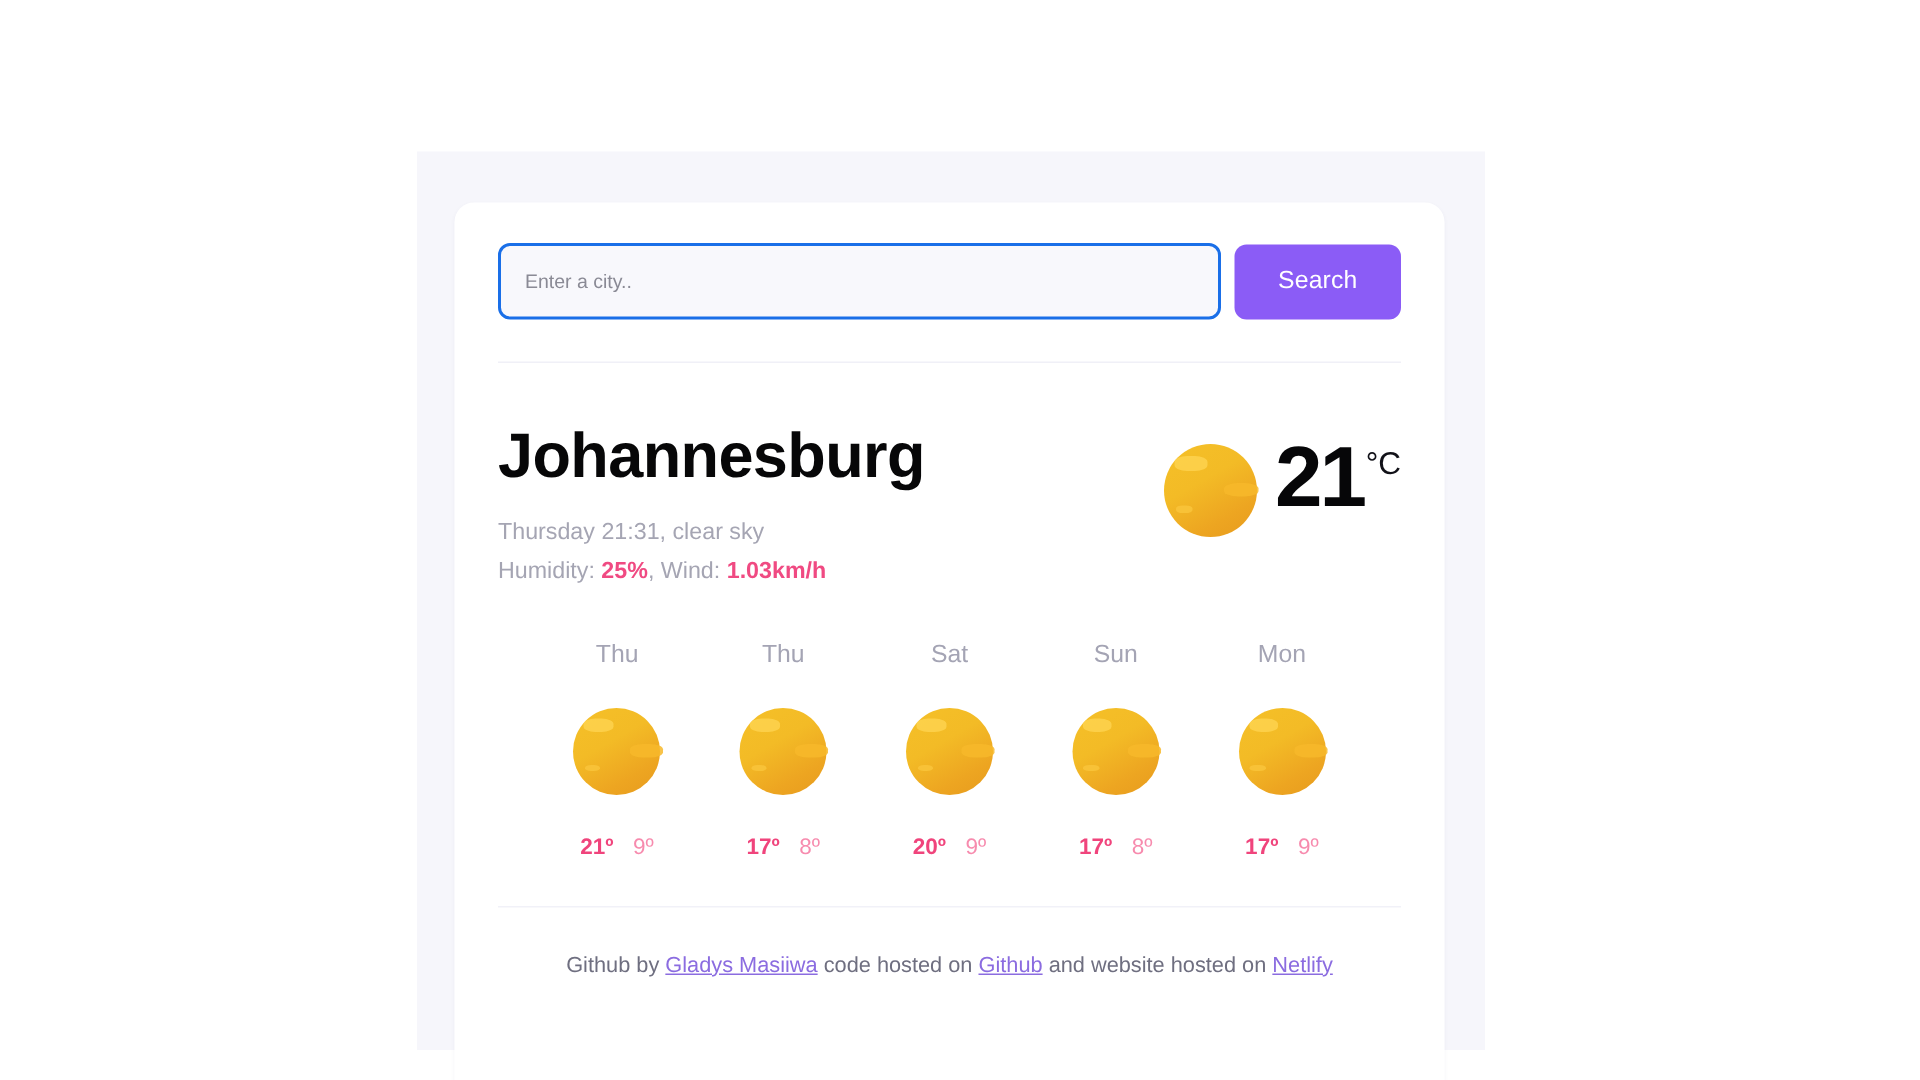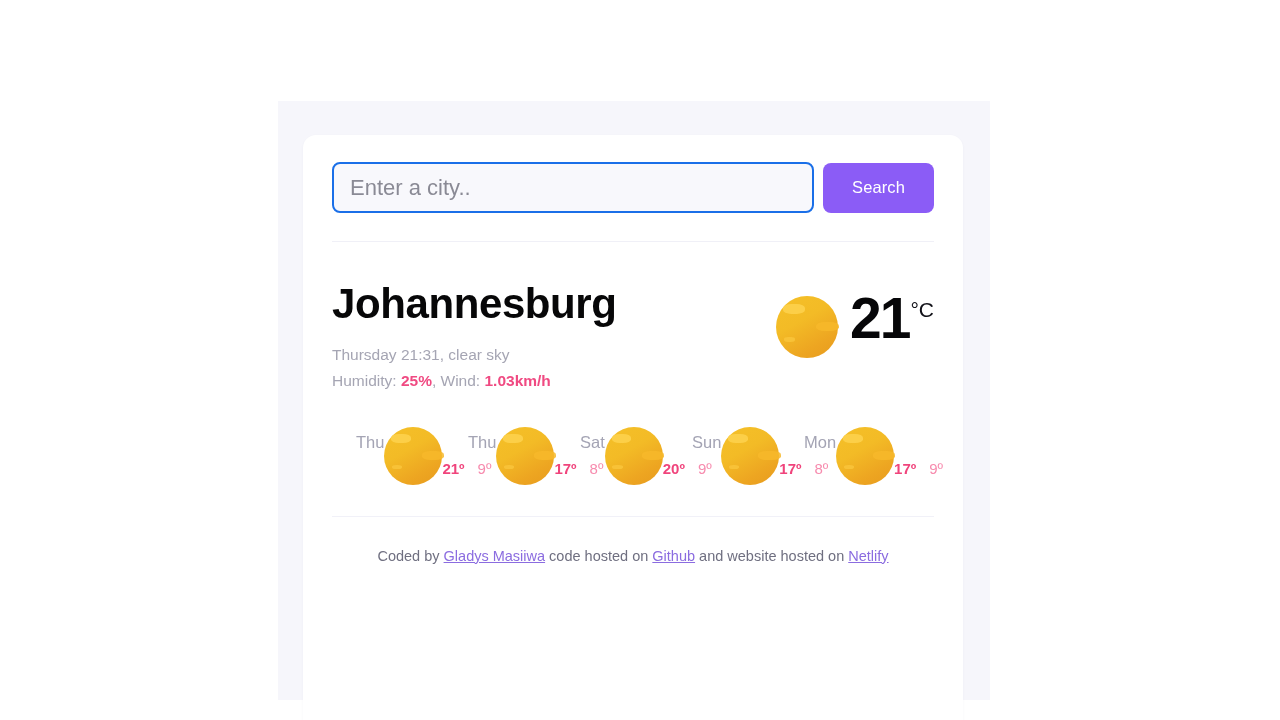--- a/index.html
+++ b/index.html
@@ -48,21 +48,21 @@
     gap: 9px;
     padding-top: 27px;
   }
   .search-input {
     flex: 1 1 auto;
     height: 51px;
     border: 2px solid #1a6fe8;
     border-radius: 8px;
     background: #f8f8fc;
     font-family: "Liberation Sans", sans-serif;
-    font-size: 22px;
+    font-size: 13px;
     color: #ef4444;
     padding: 0 16px;
     outline: none;
   }
   .search-input::placeholder {
     color: #8a8a95;
     opacity: 1;
   }
   .search-button {
     width: 111px;
@@ -175,20 +175,21 @@
   .sun-small { width: 58px; height: 58px; }
 
   
   .forecast {
     display: flex;
     justify-content: space-between;
     padding: 34px 24px 0 24px;
   }
   .forecast-day {
     display: flex;
+    flex-direction: column;
     align-items: center;
     width: 112px;
   }
   .forecast-dayname {
     font-size: 16.5px;
     color: #a4a4b4;
     margin-bottom: 26px;
   }
   .forecast-temps {
     margin-top: 26px;
@@ -291,18 +292,18 @@
             </div>
           <div class="forecast-temps">
             <span class="temp-max">17º</span><span class="temp-min">9º</span>
           </div>
         </div>
       </div>
 
       <hr class="footer-divider">
 
       <div class="footer">
-        <span>Coded by </span><a href="#">Gladys Masiiwa</a><span> code hosted on </span><a href="#">Github</a><span> and website hosted on </span><a href="#">Netlify</a>
+        <span>Github by </span><a href="#">Gladys Masiiwa</a><span> code hosted on </span><a href="#">Github</a><span> and website hosted on </span><a href="#">Netlify</a>
       </div>
 
     </div>
   </div>
 </div>
 
 </body></html>

